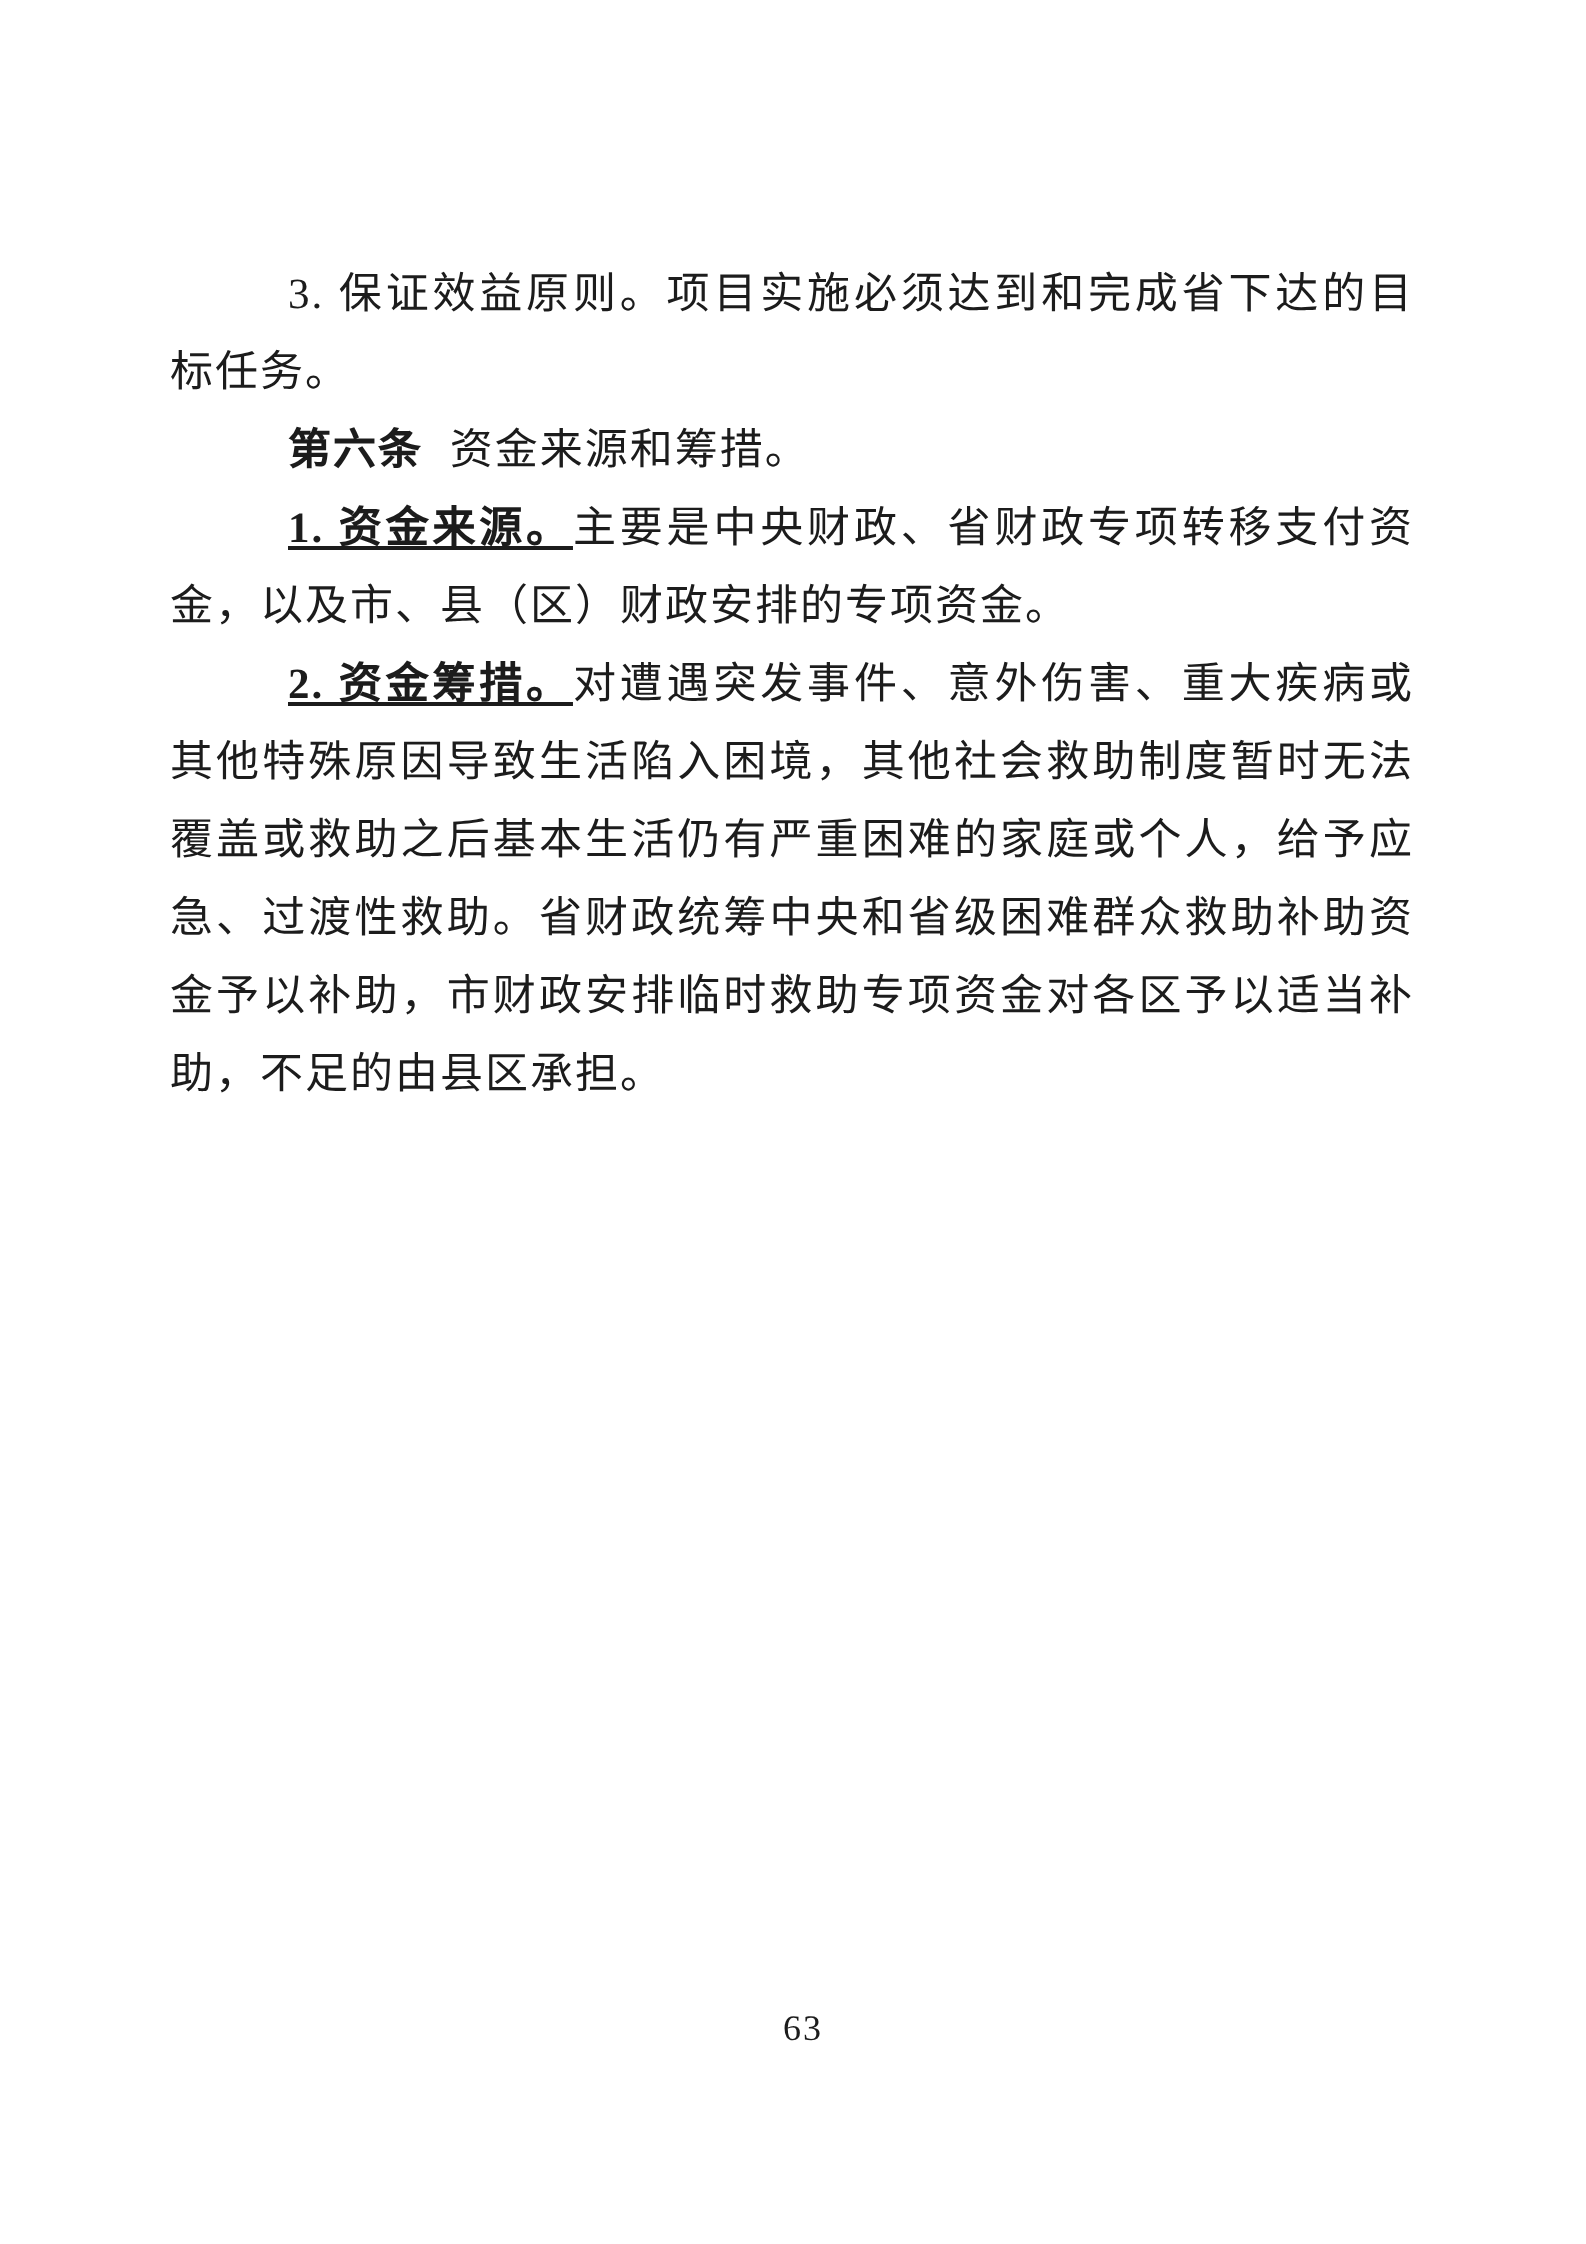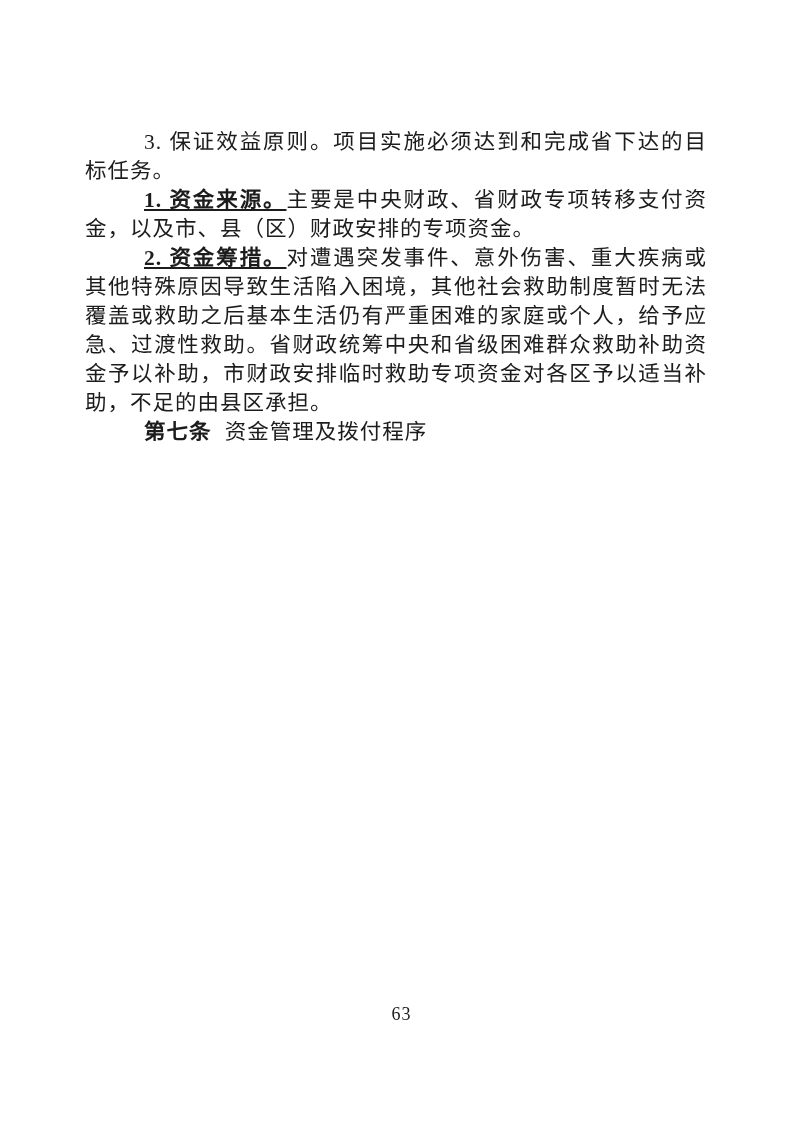--- a/index.html
+++ b/index.html
@@ -18,21 +18,21 @@
   }
   .content {
     position: absolute;
     left: 85px;
     top: 128px;
     width: 622px;
   }
   .para {
     margin: 0;
     font-size: 21.5px;
-    line-height: 29px;
+    line-height: 39px;
     letter-spacing: 1px;
     text-align: justify;
     text-indent: 59px;
     word-break: break-all;
   }
   .lead {
     font-weight: bold;
     text-decoration: underline;
   }
   .heading .label {
@@ -52,26 +52,26 @@
   }
 </style>
 </head>
 <body>
 
 <div class="page">
   <article class="content">
 
     <p class="para"><span>3. 保证效益原则。项目实施必须达到和完成省下达的目标任务。</span></p>
 
+    <p class="para heading"><span class="label">第六条</span><span>资金来源和筹措。</span></p>
 
     <p class="para"><span class="lead">1. 资金来源。</span><span>主要是中央财政、省财政专项转移支付资金，以及市、县（区）财政安排的专项资金。</span></p>
 
     <p class="para"><span class="lead">2. 资金筹措。</span><span>对遭遇突发事件、意外伤害、重大疾病或其他特殊原因导致生活陷入困境，其他社会救助制度暂时无法覆盖或救助之后基本生活仍有严重困难的家庭或个人，给予应急、过渡性救助。省财政统筹中央和省级困难群众救助补助资金予以补助，市财政安排临时救助专项资金对各区予以适当补助，不足的由县区承担。</span></p>
 
-    <p class="para heading"><span class="label">第七条</span><span>资金管理及拨付程序</span></p>
 
 
 
 
   </article>
 
   <div class="page-number">63</div>
 </div>
 
 </body></html>

